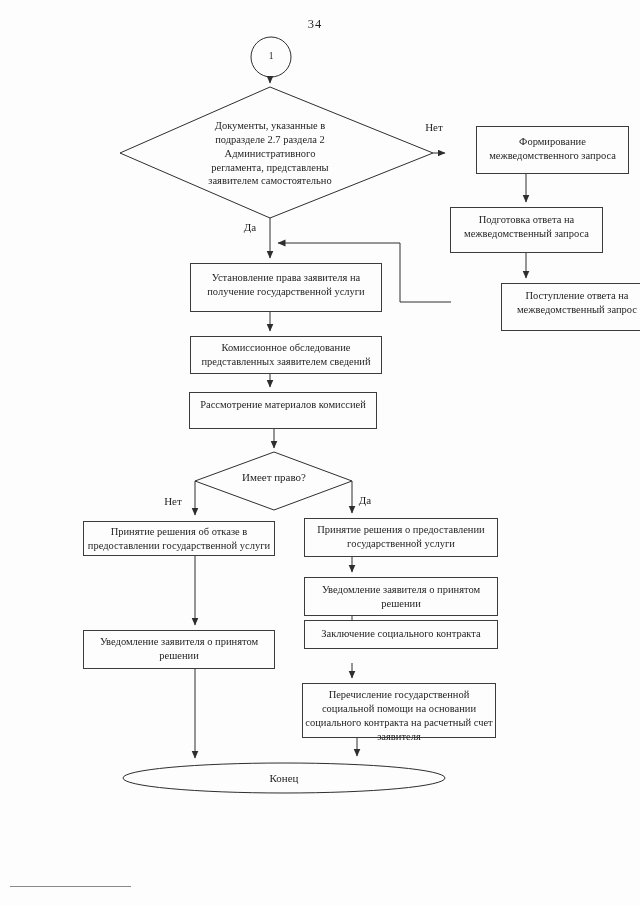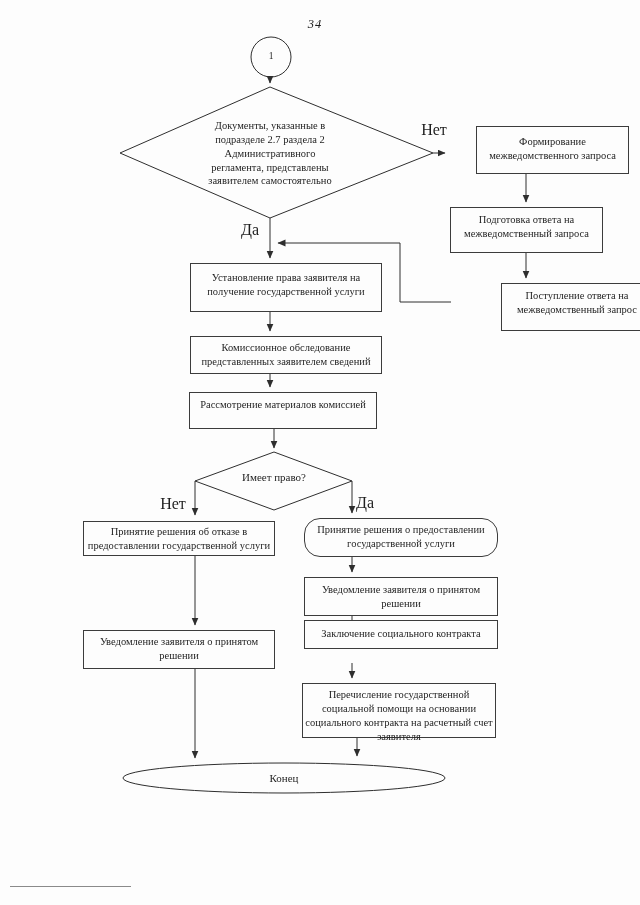--- a/index.html
+++ b/index.html
@@ -22,25 +22,25 @@
     position: absolute; z-index: 2;
     background: #fdfdfd;
     border: 1px solid #3c3c3c;
     box-sizing: border-box;
     display: flex; justify-content: center; align-items: flex-start;
     font-size: 10.5px; line-height: 1.32;
     text-align: center; white-space: pre-line;
   }
   .lbl {
     position: absolute; z-index: 3;
-    font-size: 16px; text-align: center;
+    font-size: 11px; text-align: center;
   }
   .page-number {
     position: absolute; z-index: 3;
-    font-size: 12.5px; text-align: center; letter-spacing: 1px; font-style: italic;
+    font-size: 12.5px; text-align: center; letter-spacing: 1px;
   }
   .footnote-rule {
     position: absolute; z-index: 2;
     border-top: 1px solid #8a8a8a;
   }
 </style>
 </head>
 <body>
 
 <div class="page">
@@ -113,21 +113,21 @@
   <div class="txt" style="left:214px; top:470px; width:120px; font-size:11px;">Имеет право?</div>
 
   <div class="lbl" style="left:157px; top:495px; width:32px;">Нет</div>
   <div class="lbl" style="left:353px; top:494px; width:24px;">Да</div>
 
   <div class="box" style="left:83px; top:521px; width:192px; height:35px; padding-top:3px;">Принятие решения об отказе в
 предоставлении государственной услуги</div>
   <div class="box" style="left:83px; top:630px; width:192px; height:39px; padding-top:4px;">Уведомление заявителя о принятом
 решении</div>
 
-  <div class="box" style="left:304px; top:518px; width:194px; height:39px; padding-top:4px;border-radius:16px;">Принятие решения о предоставлении
+  <div class="box" style="left:304px; top:518px; width:194px; height:39px; padding-top:4px;">Принятие решения о предоставлении
 государственной услуги</div>
   <div class="box" style="left:304px; top:577px; width:194px; height:39px; padding-top:5px;">Уведомление заявителя о принятом
 решении</div>
   <div class="box" style="left:304px; top:620px; width:194px; height:29px; padding-top:6px;">Заключение социального контракта</div>
   <div class="box" style="left:302px; top:683px; width:194px; height:55px; padding-top:4px;">Перечисление государственной
 социальной помощи на основании
 социального контракта на расчетный счет
 заявителя</div>
 
   <div class="txt" style="left:204px; top:771px; width:160px; font-size:11px;">Конец</div>

